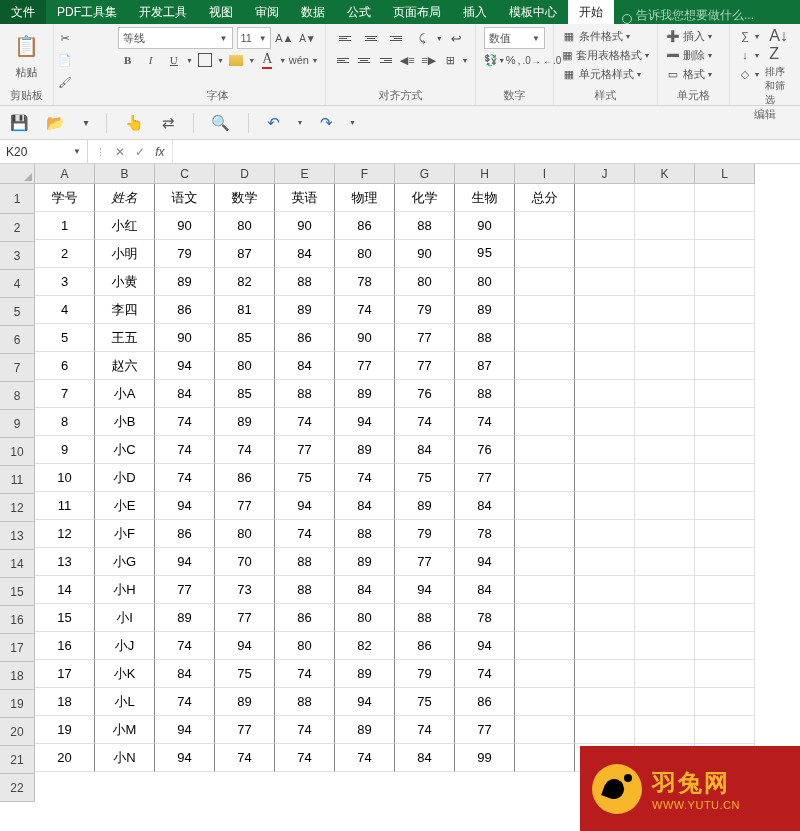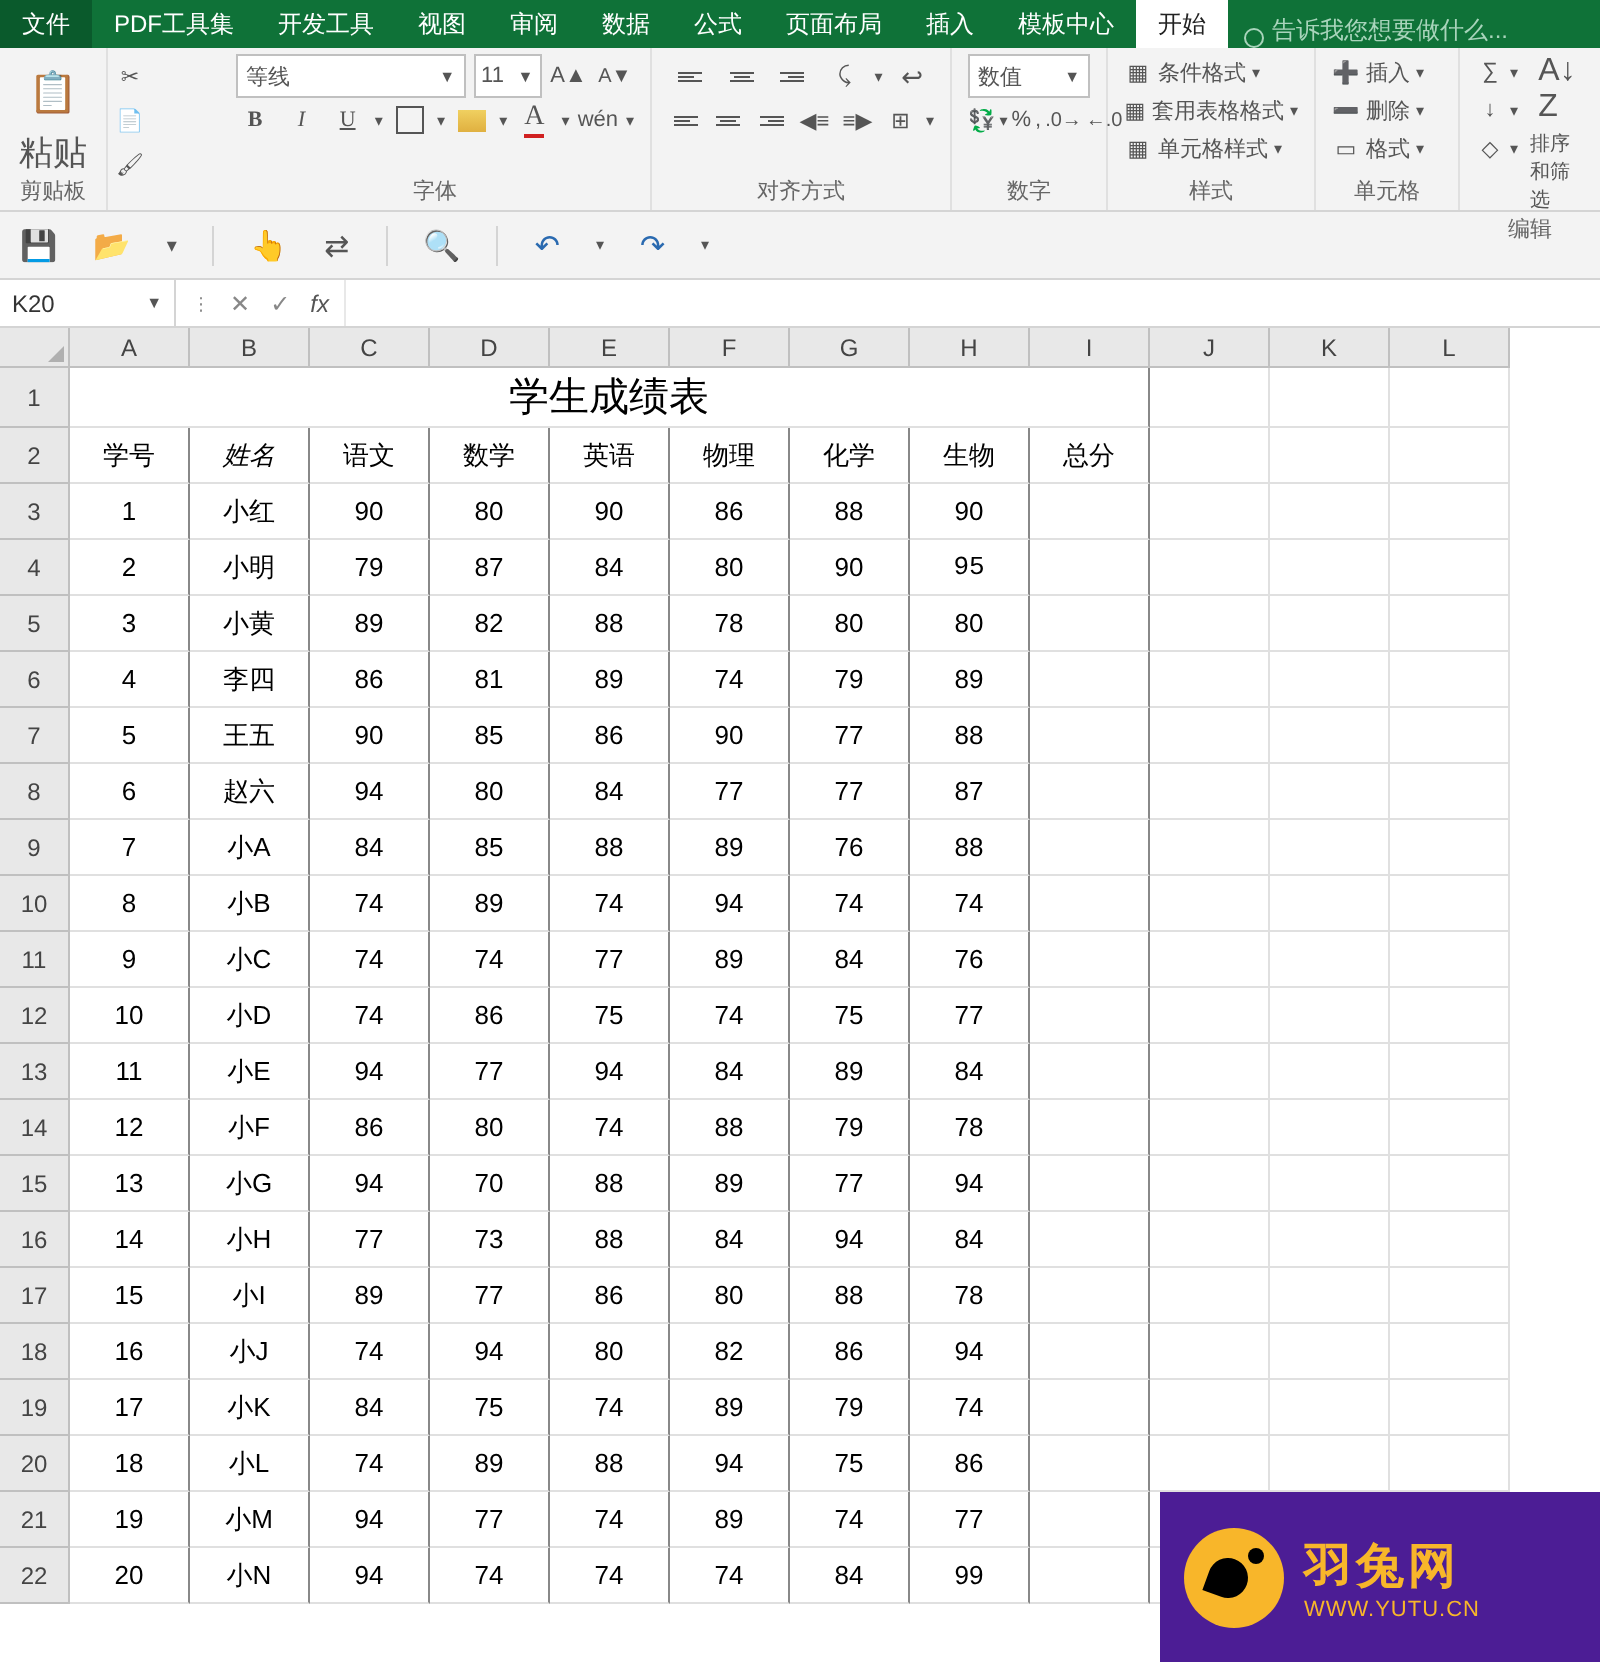--- a/index.html
+++ b/index.html
@@ -50,21 +50,21 @@
 .corner::after{content:"";position:absolute;right:2px;bottom:2px;width:0;height:0;border-left:8px solid transparent;border-bottom:8px solid #b0b0b0}
 .col-headers{position:absolute;left:35px;top:0;height:20px;display:flex}
 .col-h{background:#e8e8e8;border-right:1px solid #c0c0c0;border-bottom:1px solid #c0c0c0;display:flex;align-items:center;justify-content:center;font-size:12px;color:#444}
 .row-headers{position:absolute;left:0;top:20px;width:35px}
 .row-h{background:#e8e8e8;border-right:1px solid #c0c0c0;border-bottom:1px solid #c0c0c0;display:flex;align-items:center;justify-content:center;font-size:12px;color:#444}
 .grid{position:absolute;left:35px;top:20px}
 .grid-row{display:flex}
 .cell{border-right:1px solid #e0e0e0;border-bottom:1px solid #e0e0e0;display:flex;align-items:center;justify-content:center;font-size:13px;color:#000;overflow:hidden}
 .cell.hdr{border-right:1px solid #888;border-bottom:1px solid #e0e0e0;font-size:13px}
 .title-cell{font-size:20px;font-family:SimSun,serif;justify-content:center}
-.watermark{position:absolute;right:0;bottom:0;width:220px;height:85px;background:#4c1d95;display:flex;align-items:center;padding:0 12px;gap:10px}
+.watermark{position:absolute;right:0;bottom:0;width:220px;height:85px;background:#b91c1c;display:flex;align-items:center;padding:0 12px;gap:10px}
 .wm-logo{width:50px;height:50px;background:#f8b62a;border-radius:50%;position:relative;flex-shrink:0}
 .wm-logo::before{content:"";position:absolute;left:12px;top:15px;width:20px;height:20px;background:#000;border-radius:50% 50% 50% 0;transform:rotate(20deg)}
 .wm-logo::after{content:"";position:absolute;right:10px;top:10px;width:8px;height:8px;background:#000;border-radius:50%}
 .wm-text{color:#fff;display:flex;flex-direction:column}
 .wm-text .big{font-size:24px;font-weight:bold;color:#f8b62a;letter-spacing:2px}
 .wm-text .small{font-size:11px;color:#f8b62a;letter-spacing:0.5px}
 </style>
 </head>
 <body>
 
@@ -83,21 +83,21 @@
   <div class="tell">
       <span class="bulb"></span>
       <span>告诉我您想要做什么...</span>
     </div>
 </div>
 
 <div class="ribbon">
   <div class="ribbon-group" style="width:54px">
     <div class="paste-col">
       <div class="paste-big">📋</div>
-      <div style="font-size:17px">粘贴</div>
+      <div style="font-size:11px">粘贴</div>
     </div>
     <div class="label">剪贴板</div>
   </div>
   <div class="ribbon-group" style="width:64px;border-left:none;border-right:none;margin-left:-8px">
     <div>
       <div class="ribbon-row">
           <span class="icon-btn">✂</span>
         </div>
       <div class="ribbon-row">
           <span class="icon-btn">📄</span>
@@ -351,26 +351,20 @@
       <div class="row-h" style="height: 28px;">15</div>
       <div class="row-h" style="height: 28px;">16</div>
       <div class="row-h" style="height: 28px;">17</div>
       <div class="row-h" style="height: 28px;">18</div>
       <div class="row-h" style="height: 28px;">19</div>
       <div class="row-h" style="height: 28px;">20</div>
       <div class="row-h" style="height: 28px;">21</div>
       <div class="row-h" style="height: 28px;">22</div>
     </div>
   <div class="grid" id="grid">
-      <div class="grid-row" style="height: 30px;">
-        <div class="cell title-cell" style="width: 540px; height: 30px; border-right: 1px solid rgb(136, 136, 136);">学生成绩表</div>
-        <div class="cell" style="width: 60px; height: 30px;"></div>
-        <div class="cell" style="width: 60px; height: 30px;"></div>
-        <div class="cell" style="width: 60px; height: 30px;"></div>
-      </div>
       <div class="grid-row" style="height: 28px;">
         <div class="cell hdr" style="width: 60px; height: 28px;">学号</div>
         <div class="cell hdr" style="width: 60px; height: 28px; font-style: italic;">姓名</div>
         <div class="cell hdr" style="width: 60px; height: 28px;">语文</div>
         <div class="cell hdr" style="width: 60px; height: 28px;">数学</div>
         <div class="cell hdr" style="width: 60px; height: 28px;">英语</div>
         <div class="cell hdr" style="width: 60px; height: 28px;">物理</div>
         <div class="cell hdr" style="width: 60px; height: 28px;">化学</div>
         <div class="cell hdr" style="width: 60px; height: 28px;">生物</div>
         <div class="cell hdr" style="width: 60px; height: 28px;">总分</div>

